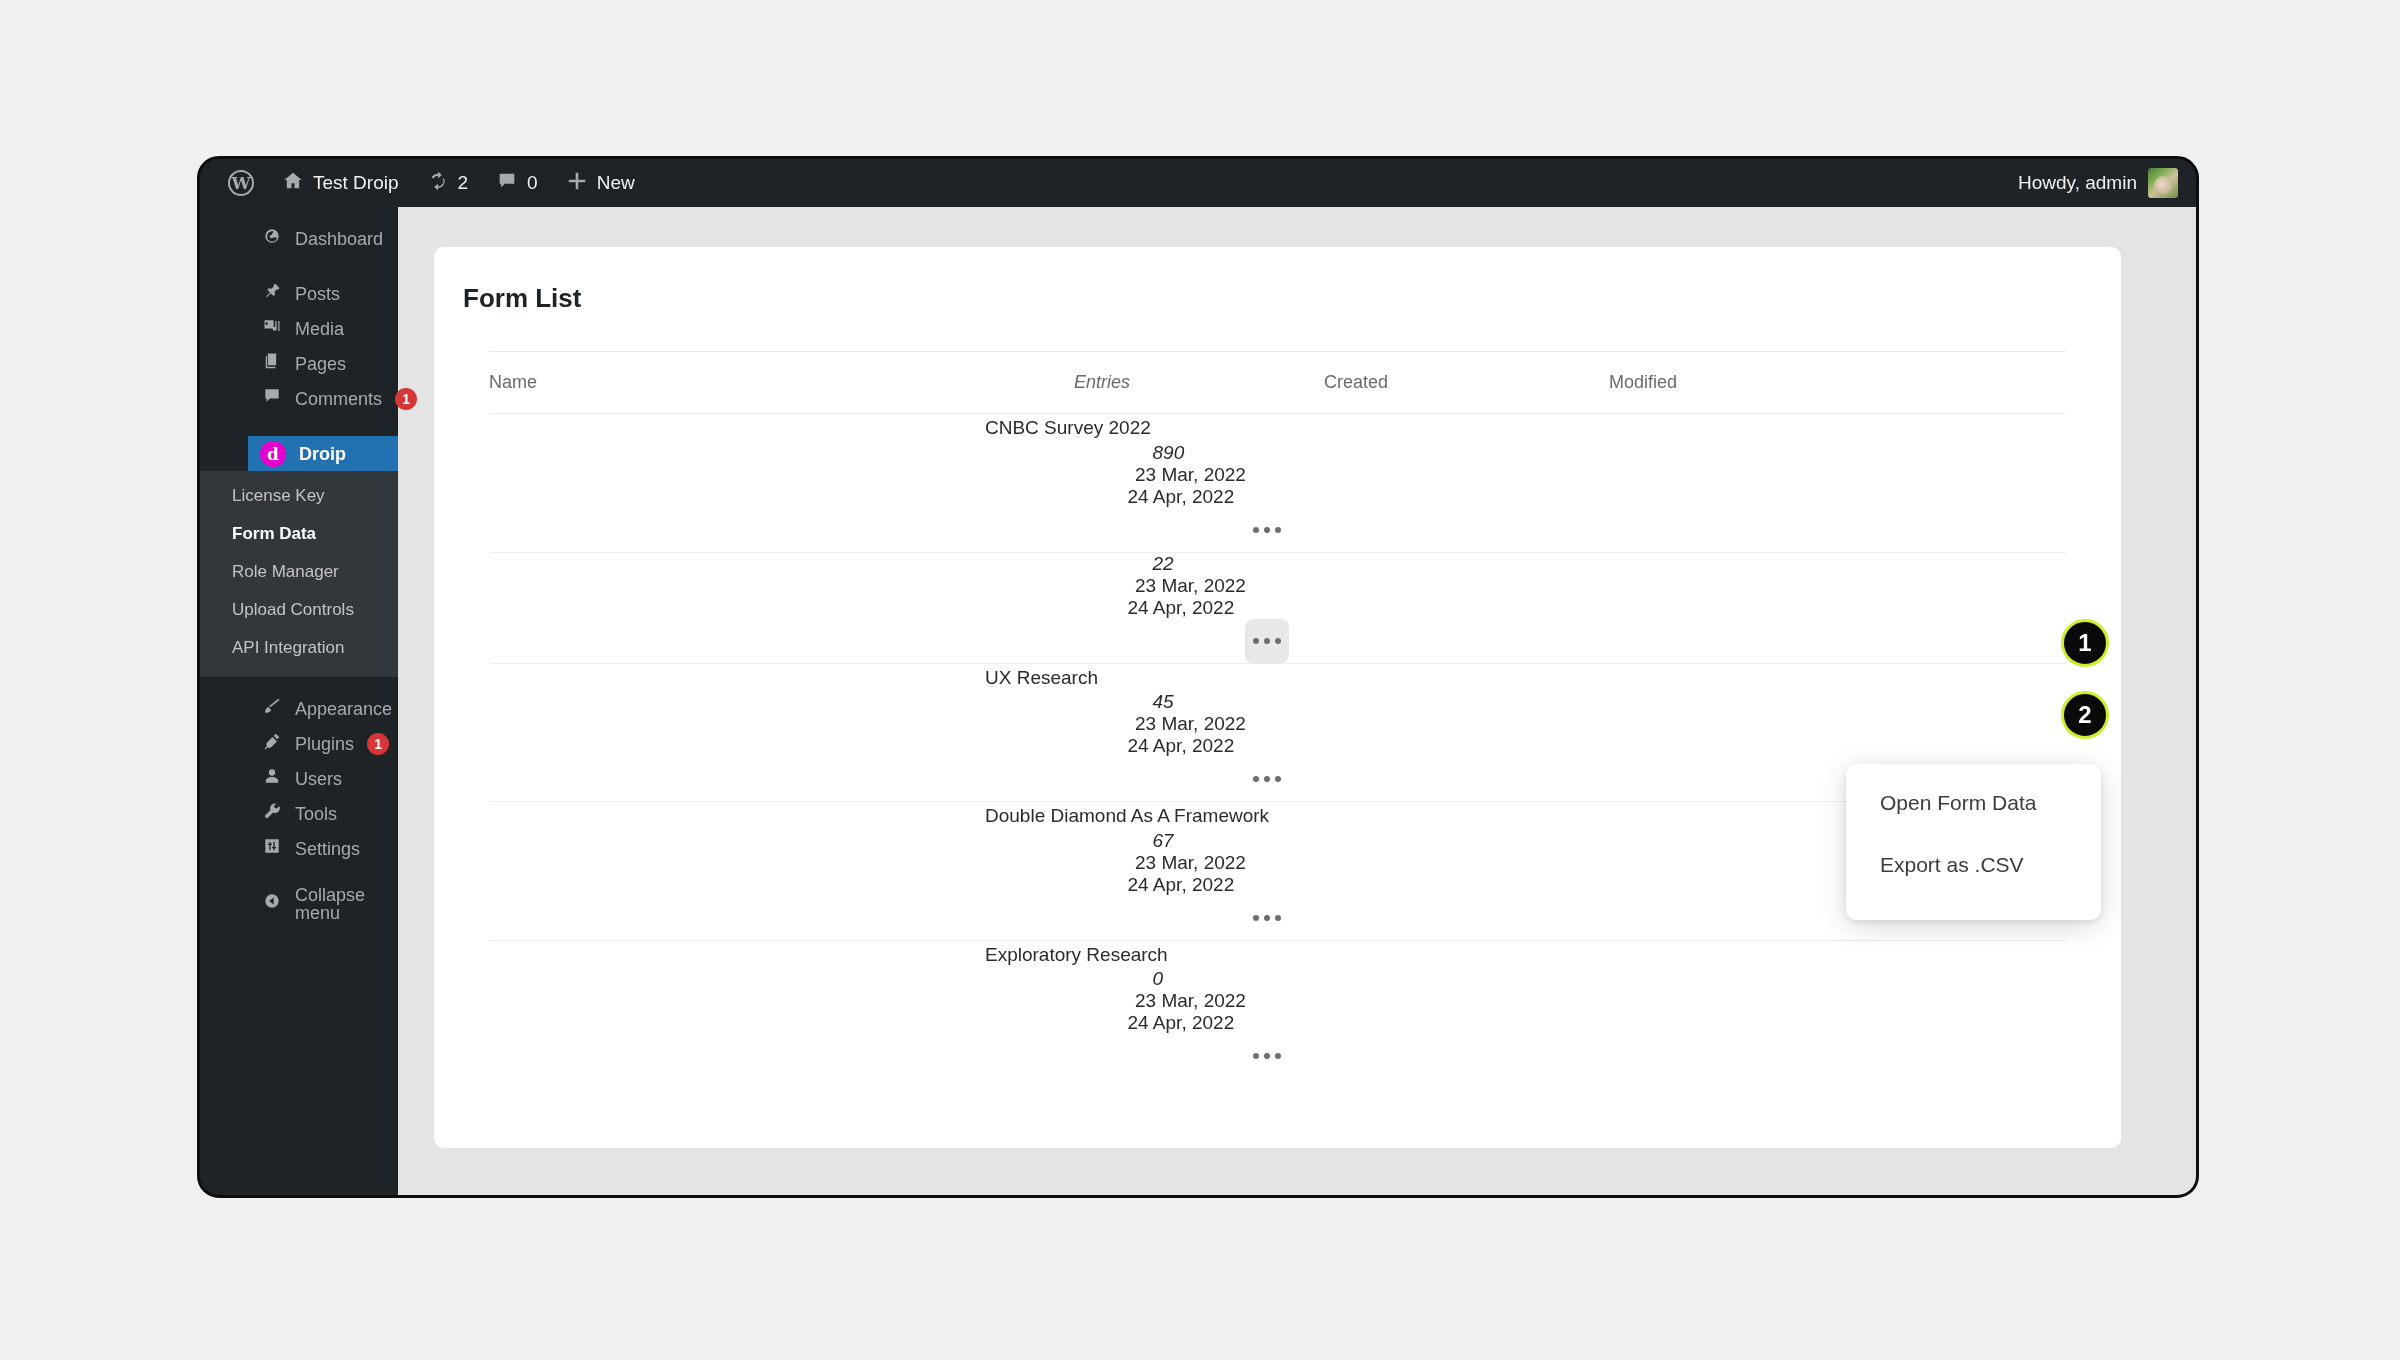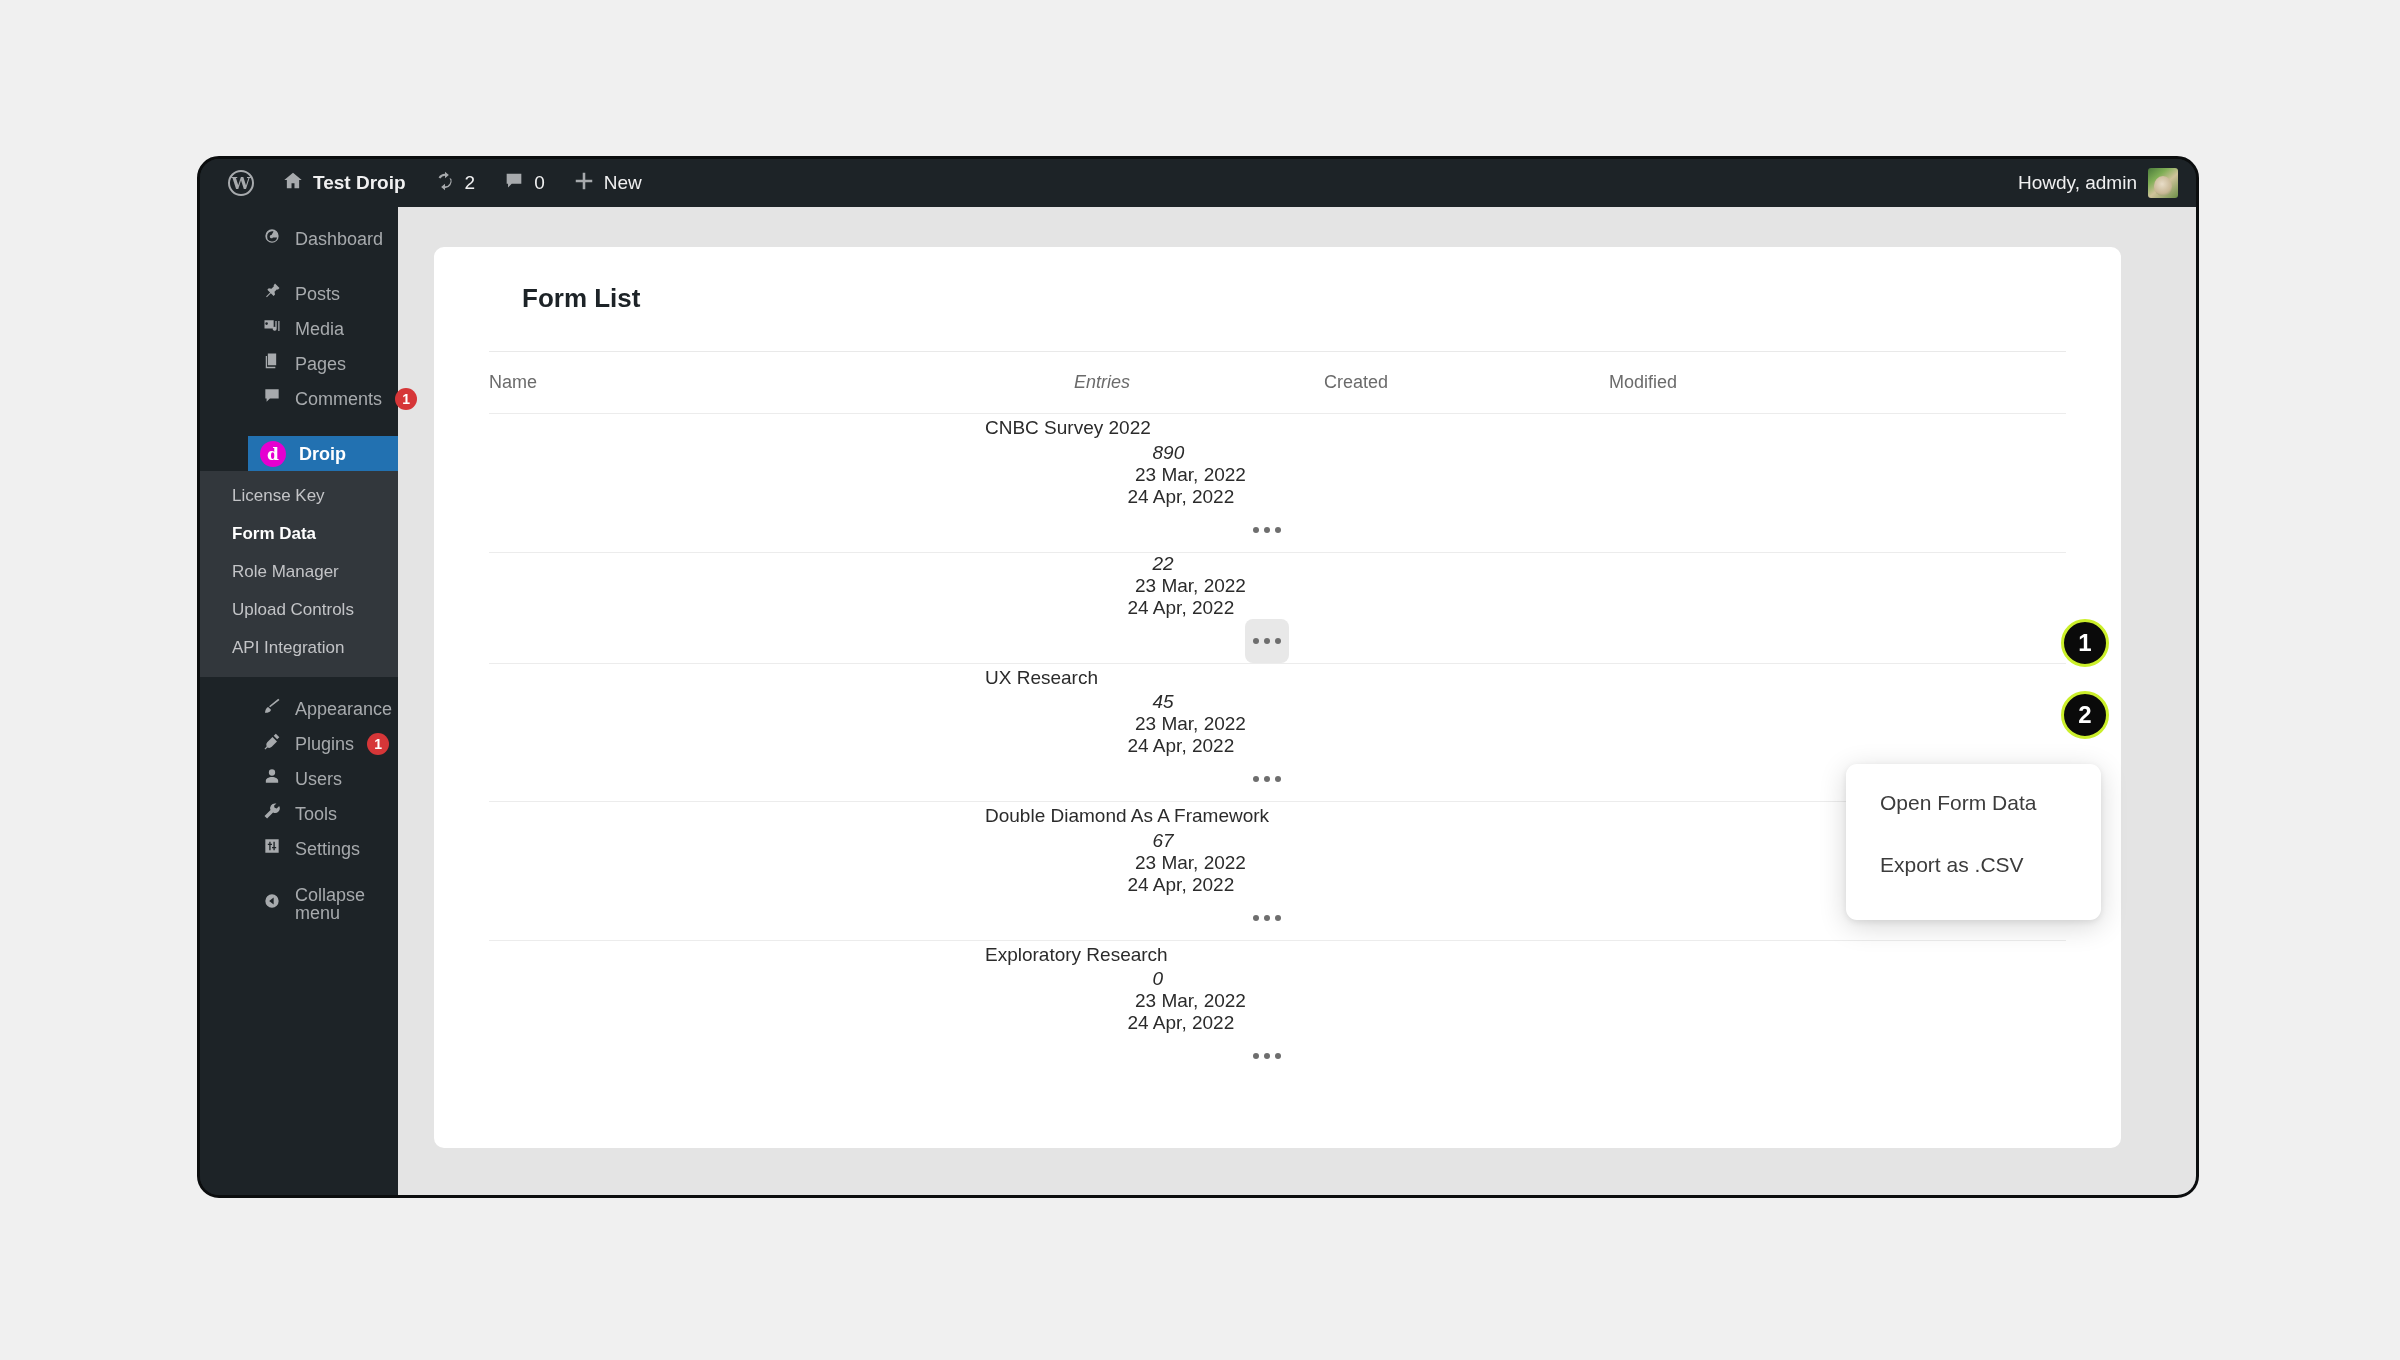--- a/index.html
+++ b/index.html
@@ -29,21 +29,21 @@
     color:#f0f0f1;
     font-size:19px;
     z-index:40;
   }
   .ab-left { display:flex; align-items:center; padding-left:14px; gap:0; }
   .ab-item {
     display:flex; align-items:center; gap:9px;
     padding:0 14px; height:48px;
     color:#f0f0f1; font-size:19px; white-space:nowrap;
   }
-  .ab-item.bold { font-weight:bold; }
+  .ab-item.bold { font-weight:normal; }
   .ab-right { margin-left:auto; display:flex; align-items:center; padding-right:18px; gap:11px; }
   .ab-right .howdy { font-size:19px; color:#f0f0f1; }
   .avatar {
     width:30px; height:30px; border-radius:3px;
     background:linear-gradient(140deg,#4a7a3a 0%,#7fae55 30%,#cfc29a 55%,#6b8f46 100%);
     position:relative; overflow:hidden;
   }
   .avatar::after{
     content:""; position:absolute; left:6px; top:8px; width:18px; height:20px;
     border-radius:50% 50% 45% 45%;
@@ -108,21 +108,21 @@
     overflow:hidden;
   }
   .card {
     position:absolute; left:36px; top:40px;
     width:1687px; height:901px;
     background:#fff;
     border-radius:10px;
   }
   .card-title {
     font-size:26px; font-weight:bold; color:#1d2327;
-    padding:36px 0 0 88px;
+    padding:36px 0 0 29px;
   }
   .table { position:absolute; left:55px; top:104px; right:55px; }
   .thead, .trow {
     display:flex; align-items:center;
     border-top:1px solid #ececec;
   }
   .thead { height:62px; border-top:1px solid #e9e9e9; }
   .th {
     font-size:18px; color:#6b6b6b;
   }

